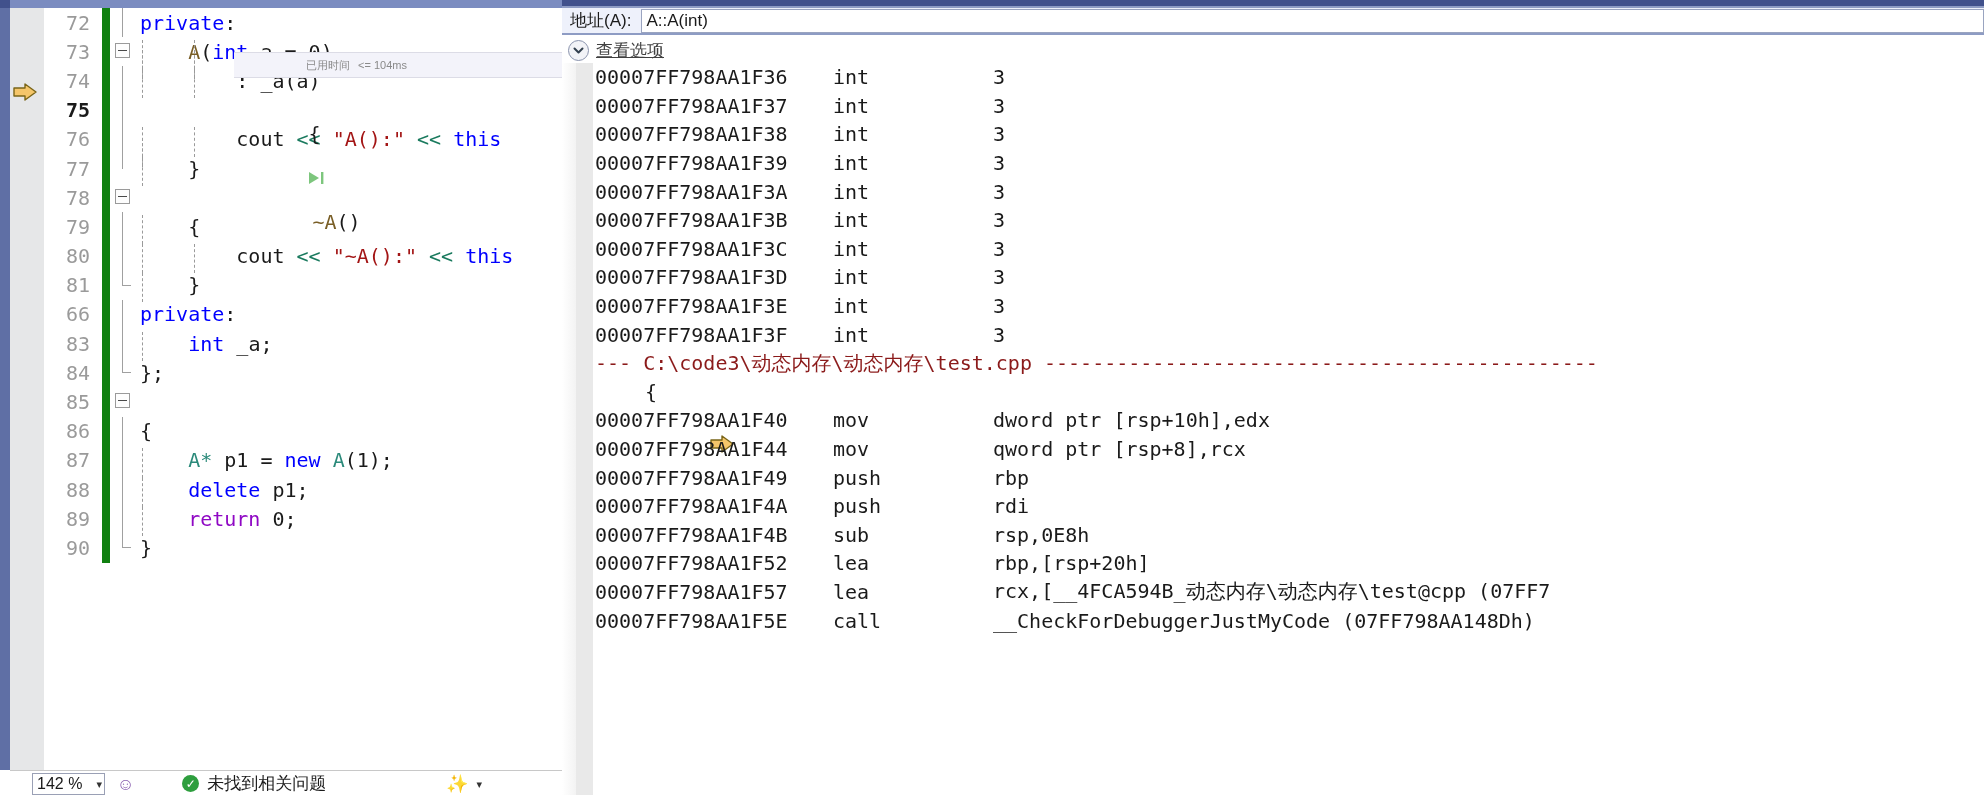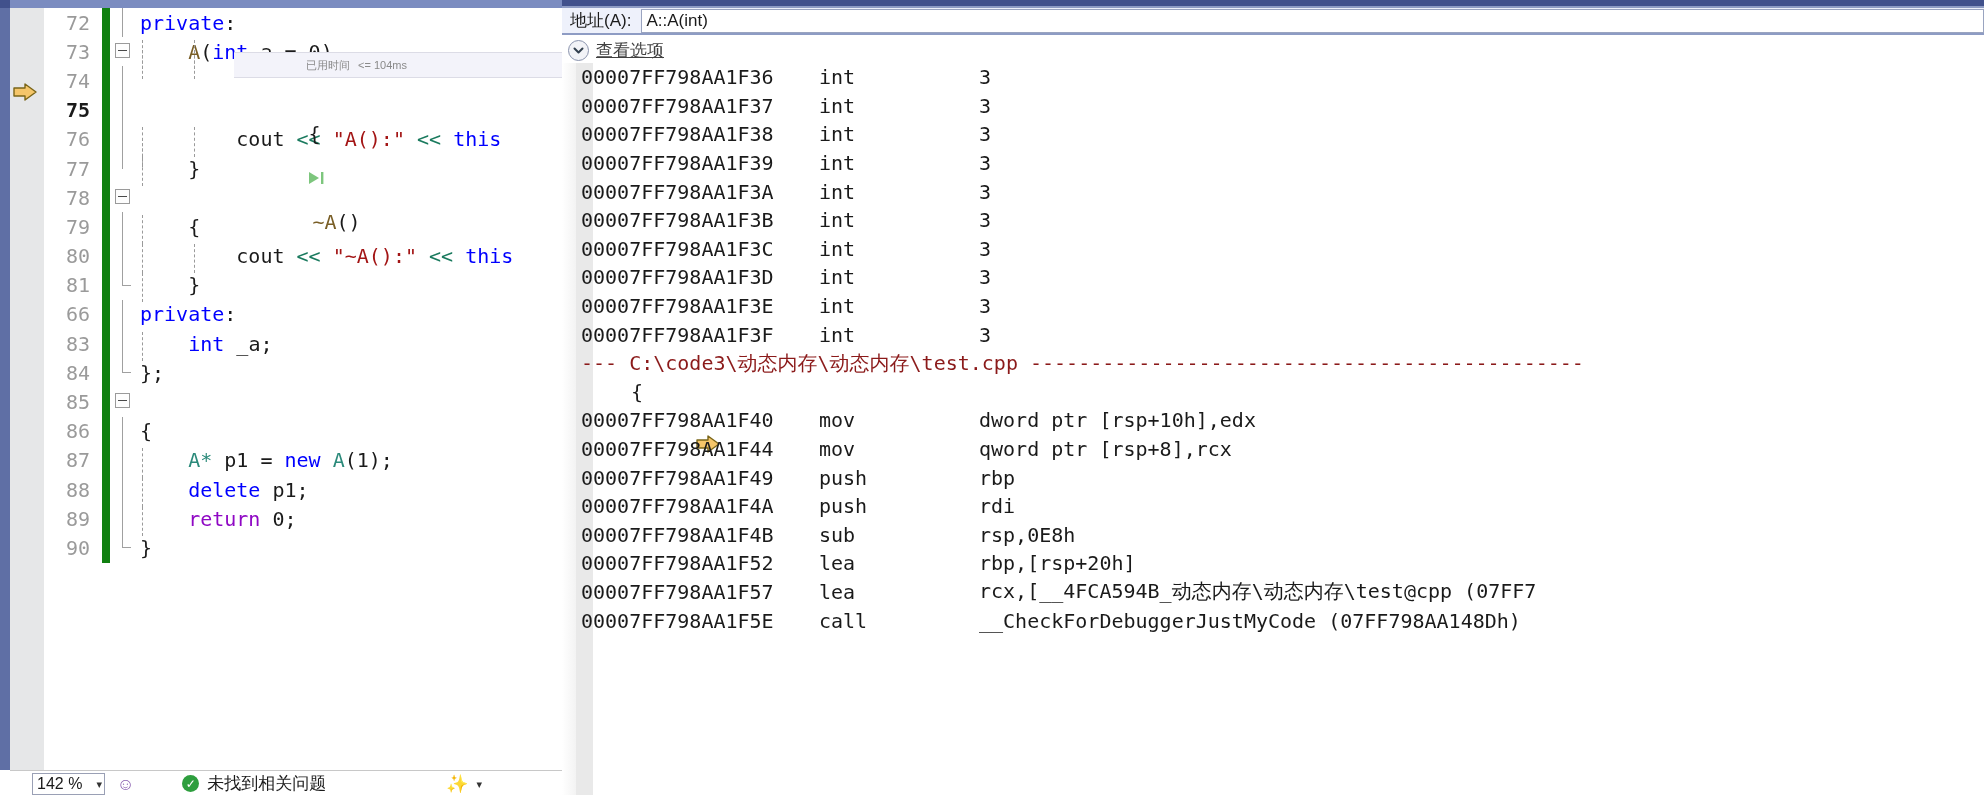--- a/index.html
+++ b/index.html
@@ -214,21 +214,21 @@
     width: 31px; height: 732px;
     background: #e9e9e9;
     border-left: 2px solid #6f6f6f;
   }
   .disasm-gutter-fade {
     position: absolute; left: 0; top: 0; width: 14px; height: 732px;
     background: linear-gradient(to right, #ffffff, #f3f3f3);
   }
 
   .disasm-rows {
-    position: absolute; left: 17px; top: 0;
+    position: absolute; left: 31px; top: 0;
     width: 1358px; height: 732px;
     font-family: "DejaVu Sans Mono", "Liberation Mono", monospace;
     font-size: 20px;
     color: #1a1a1a;
   }
   .d-row {
     height: 28.6px;
     display: flex; align-items: center;
     white-space: pre;
     position: relative;
@@ -284,20 +284,21 @@
         </span>
         <span class="code-text"><span class="guide" style="left:4px;"></span><span class="guide" style="left:56px;"></span><span class="fn">    A</span><span class="plain">(</span><span class="kw">int</span><span class="plain"> a = </span><span class="plain">0)</span></span>
       </div>
 
       <div class="code-row">
         <span class="ln">74</span>
         <span class="changebar"></span>
         <span class="outline-col">
           <span class="outline-vline" style="left:12px;"></span>
         </span>
+        <span class="code-text"><span class="guide" style="left:4px;"></span><span class="guide" style="left:56px;"></span><span class="plain">        : _a(a)</span></span>
       </div>
 
       <div class="code-row">
         <span class="ln current">75</span>
         <span class="changebar"></span>
         <span class="outline-col">
           <span class="outline-vline" style="left:12px;"></span>
         </span>
         <span class="code-text">
           <span class="guide" style="left:4px;"></span><span class="guide" style="left:56px;"></span>

